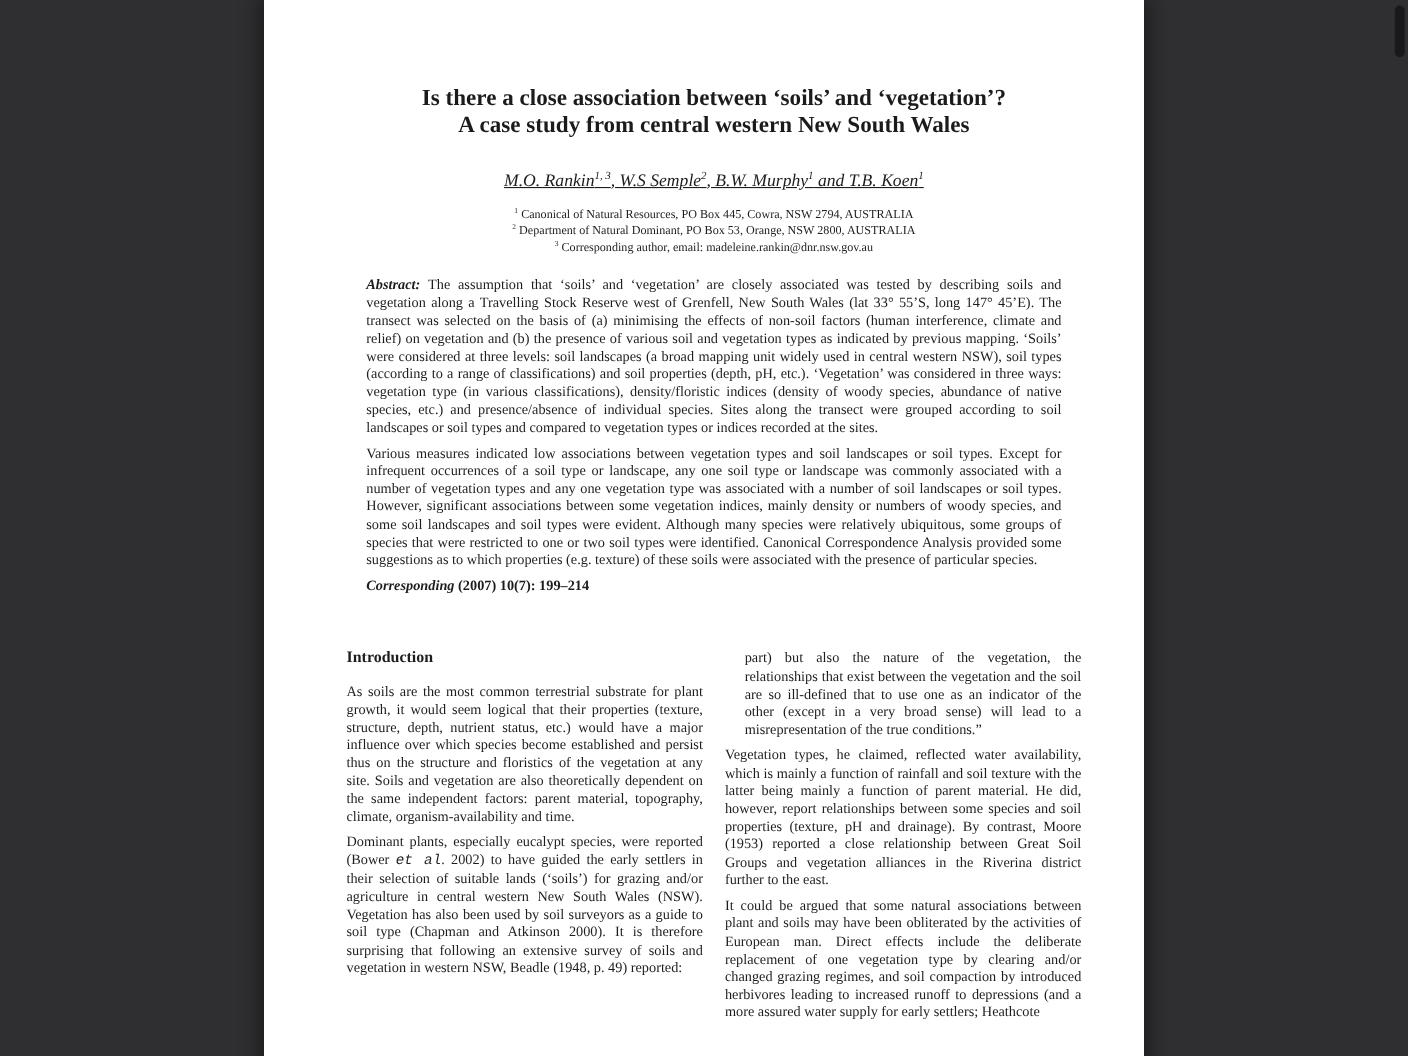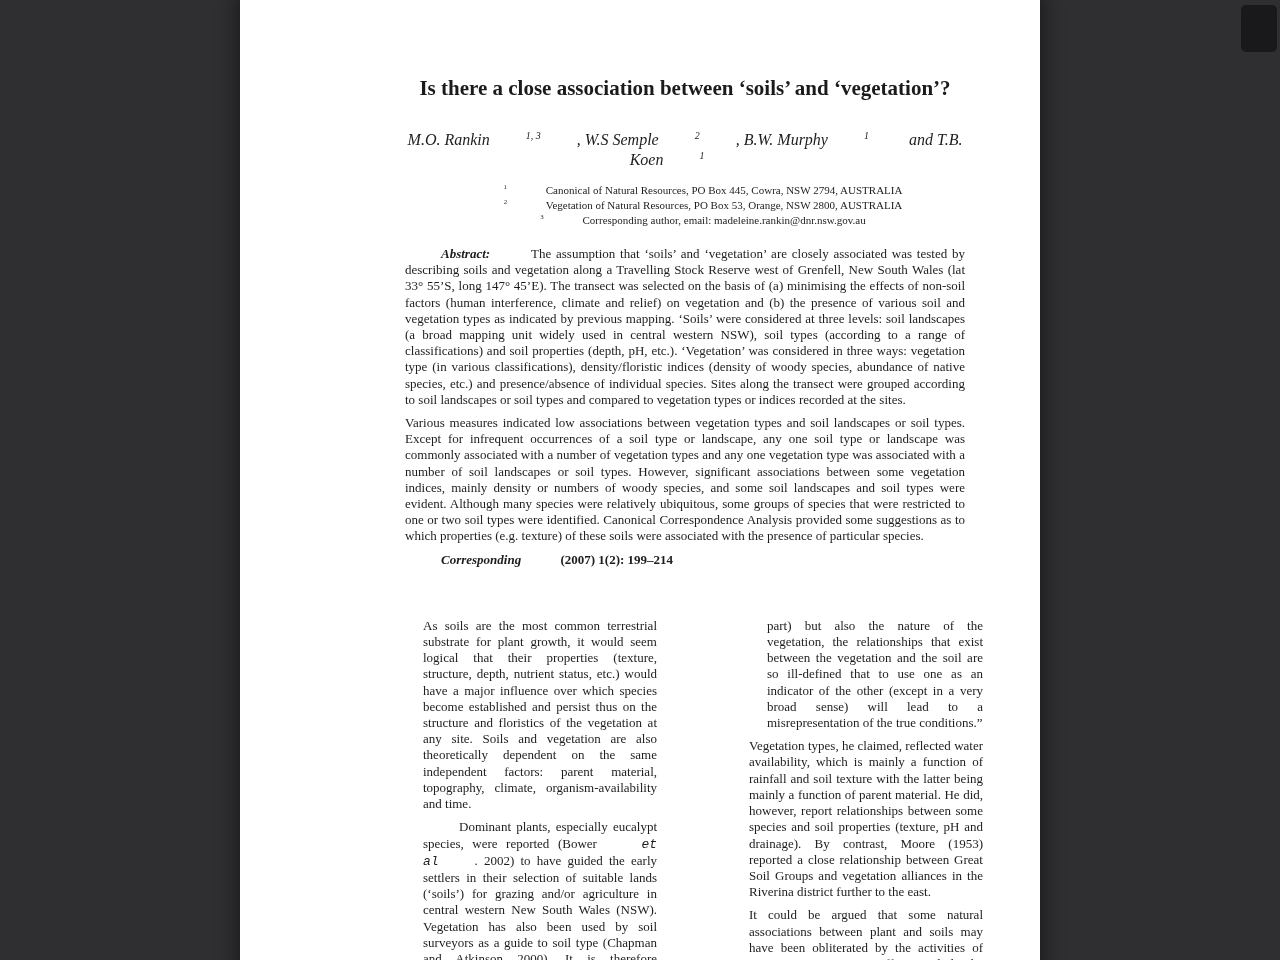--- a/index.html
+++ b/index.html
@@ -1,15 +1,15 @@
 <!DOCTYPE html>
 <html><head>
 <meta charset="utf-8">
 <style>
-  * { box-sizing: border-box; padding-left: 36px; }
+  * { box-sizing: border-box; }
   html, body {
     margin: 0; padding: 0;
     width: 1280px; height: 960px;
     background: #2f2f31;
     overflow: hidden;
     font-family: "Liberation Serif", serif;
   }
   .viewport {
     position: relative;
     width: 1280px; height: 960px;
@@ -32,20 +32,21 @@
     font-weight: bold;
     color: #1b1b1b;
   }
   .title .title-line { display: block; }
   .authors {
     margin: 29px 0 0 0;
     text-align: center;
     font-style: italic;
     font-size: 16px;
     line-height: 20px;
+    text-decoration: underline;
   }
   .affiliations {
     margin: 13px 0 0 0;
     text-align: center;
     font-size: 11px;
     line-height: 15px;
   }
   .affiliations p { margin: 0; }
   .abstract {
     margin: 18px 18px 0 18px;
@@ -100,39 +101,41 @@
 </style>
 </head>
 <body>
 
 <div class="viewport">
 
   <div class="page">
 
     <h1 class="title">
       <span class="title-line">Is there a close association between ‘soils’ and ‘vegetation’?</span>
+      <span class="title-line">A case study from central western New South Wales</span>
     </h1>
 
     <p class="authors"><span>M.O. Rankin</span><sup>1, 3</sup><span>, W.S Semple</span><sup>2</sup><span>, B.W. Murphy</span><sup>1</sup><span> and T.B. Koen</span><sup>1</sup></p>
 
     <div class="affiliations">
       <p><sup>1</sup><span> Canonical of Natural Resources, PO Box 445, Cowra, NSW 2794, AUSTRALIA</span></p>
-      <p><sup>2</sup><span> Vegetation of Natural Resources, PO Box 53, Orange, NSW 2800, AUSTRALIA</span></p>
+      <p><sup>2</sup><span> Department of Natural Dominant, PO Box 53, Orange, NSW 2800, AUSTRALIA</span></p>
       <p><sup>3</sup><span> Corresponding author, email: madeleine.rankin@dnr.nsw.gov.au</span></p>
     </div>
 
     <div class="abstract">
       <p><span class="seg-bi">Abstract: </span><span>The assumption that ‘soils’ and ‘vegetation’ are closely associated was tested by describing soils and vegetation along a Travelling Stock Reserve west of Grenfell, New South Wales (lat 33° 55’S, long 147° 45’E). The transect was selected on the basis of (a) minimising the effects of non-soil factors (human interference, climate and relief) on vegetation and (b) the presence of various soil and vegetation types as indicated by previous mapping. ‘Soils’ were considered at three levels: soil landscapes (a broad mapping unit widely used in central western NSW), soil types (according to a range of classifications) and soil properties (depth, pH, etc.). ‘Vegetation’ was considered in three ways: vegetation type (in various classifications), density/floristic indices (density of woody species, abundance of native species, etc.) and presence/absence of individual species. Sites along the transect were grouped according to soil landscapes or soil types and compared to vegetation types or indices recorded at the sites.</span></p>
       <p>Various measures indicated low associations between vegetation types and soil landscapes or soil types. Except for infrequent occurrences of a soil type or landscape, any one soil type or landscape was commonly associated with a number of vegetation types and any one vegetation type was associated with a number of soil landscapes or soil types. However, significant associations between some vegetation indices, mainly density or numbers of woody species, and some soil landscapes and soil types were evident. Although many species were relatively ubiquitous, some groups of species that were restricted to one or two soil types were identified. Canonical Correspondence Analysis provided some suggestions as to which properties (e.g. texture) of these soils were associated with the presence of particular species.</p>
-      <p class="citation"><span class="seg-bi">Corresponding</span><span class="seg-b"> (2007) 1(2): 199–214</span></p>
+      <p class="citation"><span class="seg-bi">Corresponding</span><span class="seg-b"> (2007) 10(7): 199–214</span></p>
     </div>
 
     <div class="columns">
 
       <div class="col">
+        <h2>Introduction</h2>
         <p>As soils are the most common terrestrial substrate for plant growth, it would seem logical that their properties (texture, structure, depth, nutrient status, etc.) would have a major influence over which species become established and persist thus on the structure and floristics of the vegetation at any site. Soils and vegetation are also theoretically dependent on the same independent factors: parent material, topography, climate, organism-availability and time.</p>
         <p><span>Dominant plants, especially eucalypt species, were reported (Bower </span><span class="seg-i">et al</span><span>. 2002) to have guided the early settlers in their selection of suitable lands (‘soils’) for grazing and/or agriculture in central western New South Wales (NSW). Vegetation has also been used by soil surveyors as a guide to soil type (Chapman and Atkinson 2000). It is therefore surprising that following an extensive survey of soils and vegetation in western NSW, Beadle (1948, p. 49) reported:</span></p>
       </div>
 
       <div class="col">
         <p class="quote">part) but also the nature of the vegetation, the relationships that exist between the vegetation and the soil are so ill-defined that to use one as an indicator of the other (except in a very broad sense) will lead to a misrepresentation of the true conditions.”</p>
         <p>Vegetation types, he claimed, reflected water availability, which is mainly a function of rainfall and soil texture with the latter being mainly a function of parent material. He did, however, report relationships between some species and soil properties (texture, pH and drainage). By contrast, Moore (1953) reported a close relationship between Great Soil Groups and vegetation alliances in the Riverina district further to the east.</p>
         <p>It could be argued that some natural associations between plant and soils may have been obliterated by the activities of European man. Direct effects include the deliberate replacement of one vegetation type by clearing and/or changed grazing regimes, and soil compaction by introduced herbivores leading to increased runoff to depressions (and a more assured water supply for early settlers; Heathcote</p>
       </div>
 

